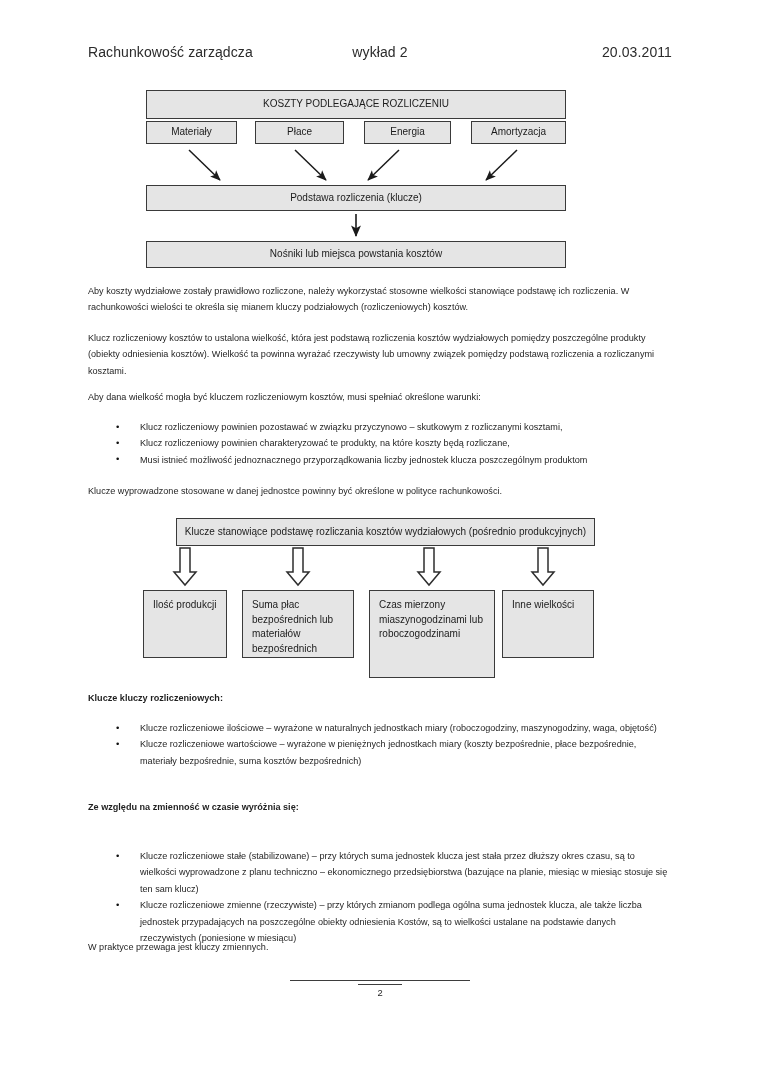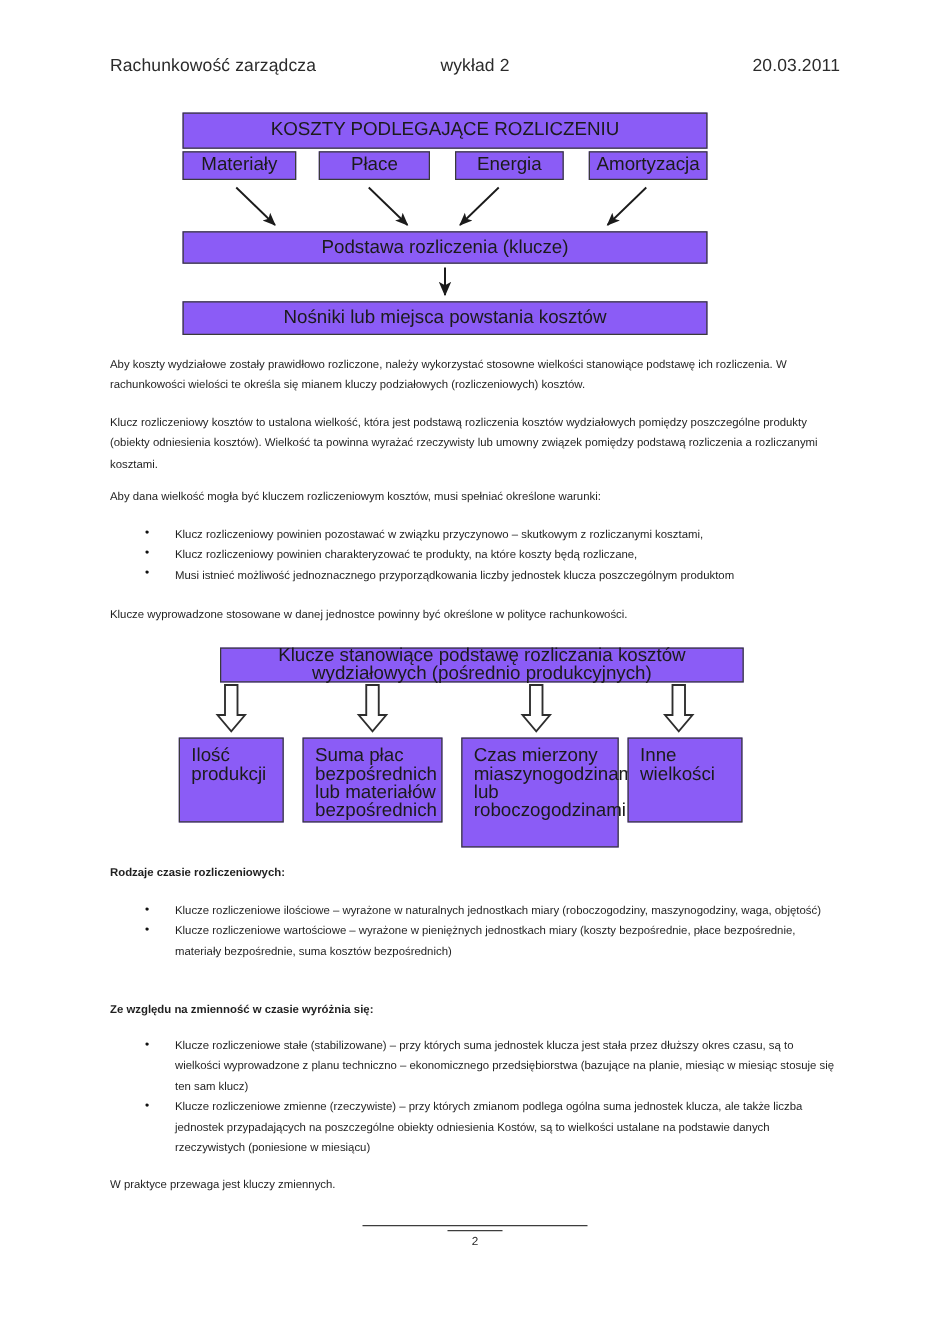--- a/index.html
+++ b/index.html
@@ -81,22 +81,22 @@
     font-size: 9.6px;
     line-height: 16.4px;
     color: #111;
   }
 
   
   .dbox {
     position: absolute;
     box-sizing: border-box;
     border: 1.4px solid #3a3a3a;
-    background: #8b5cf6;
-    font-size: 15px;
+    background: #e5e5e5;
+    font-size: 10px;
     line-height: 14.5px;
     color: #1b1b1b;
   }
   .dbox.center {
     display: flex;
     align-items: center;
     justify-content: center;
     text-align: center;
   }
   .dbox.tl {
@@ -211,30 +211,30 @@
 
     <div class="dbox tl" style="left:369px; top:590px; width:126px; height:88px;">
       <span>Czas mierzony miaszynogodzinami lub roboczogodzinami</span>
     </div>
 
     <div class="dbox tl" style="left:502px; top:590px; width:92px; height:68px;">
       <span>Inne wielkości</span>
     </div>
   </div>
 
-  <div class="para bold" style="top:690px;">Rodzaje czasie rozliczeniowych:</div>
+  <div class="para bold" style="top:690px;">Klucze kluczy rozliczeniowych:</div>
 
   <ul class="bullets" style="top:720px;">
     <li>Klucze rozliczeniowe ilościowe – wyrażone w naturalnych jednostkach miary (roboczogodziny, maszynogodziny, waga, objętość)</li>
     <li>Klucze rozliczeniowe wartościowe – wyrażone w pieniężnych jednostkach miary (koszty bezpośrednie, płace bezpośrednie, materiały bezpośrednie, suma kosztów bezpośrednich)</li>
   </ul>
 
   <div class="para bold" style="top:799px;">Ze względu na zmienność w czasie wyróżnia się:</div>
 
-  <ul class="bullets" style="top:828px;">
+  <ul class="bullets" style="top:848px;">
     <li>Klucze rozliczeniowe stałe (stabilizowane) – przy których suma jednostek klucza jest stała przez dłuższy okres czasu, są to wielkości wyprowadzone z planu techniczno – ekonomicznego przedsiębiorstwa (bazujące na planie, miesiąc w miesiąc stosuje się ten sam klucz)</li>
     <li>Klucze rozliczeniowe zmienne (rzeczywiste) – przy których zmianom podlega ogólna suma jednostek klucza, ale także liczba jednostek przypadających na poszczególne obiekty odniesienia Kostów, są to wielkości ustalane na podstawie danych rzeczywistych (poniesione w miesiącu)</li>
   </ul>
 
   <div class="para" style="top:939px;">W praktyce przewaga jest kluczy zmiennych.</div>
 
   <svg class="overlay" viewBox="0 0 760 1075">
     <defs>
       <marker id="ah" markerWidth="8" markerHeight="8" refX="6.4" refY="3.3" orient="auto" markerUnits="strokeWidth">
         <path d="M0,0.4 L7,3.3 L0,6.2 L1.6,3.3 Z" fill="#1b1b1b"></path>

